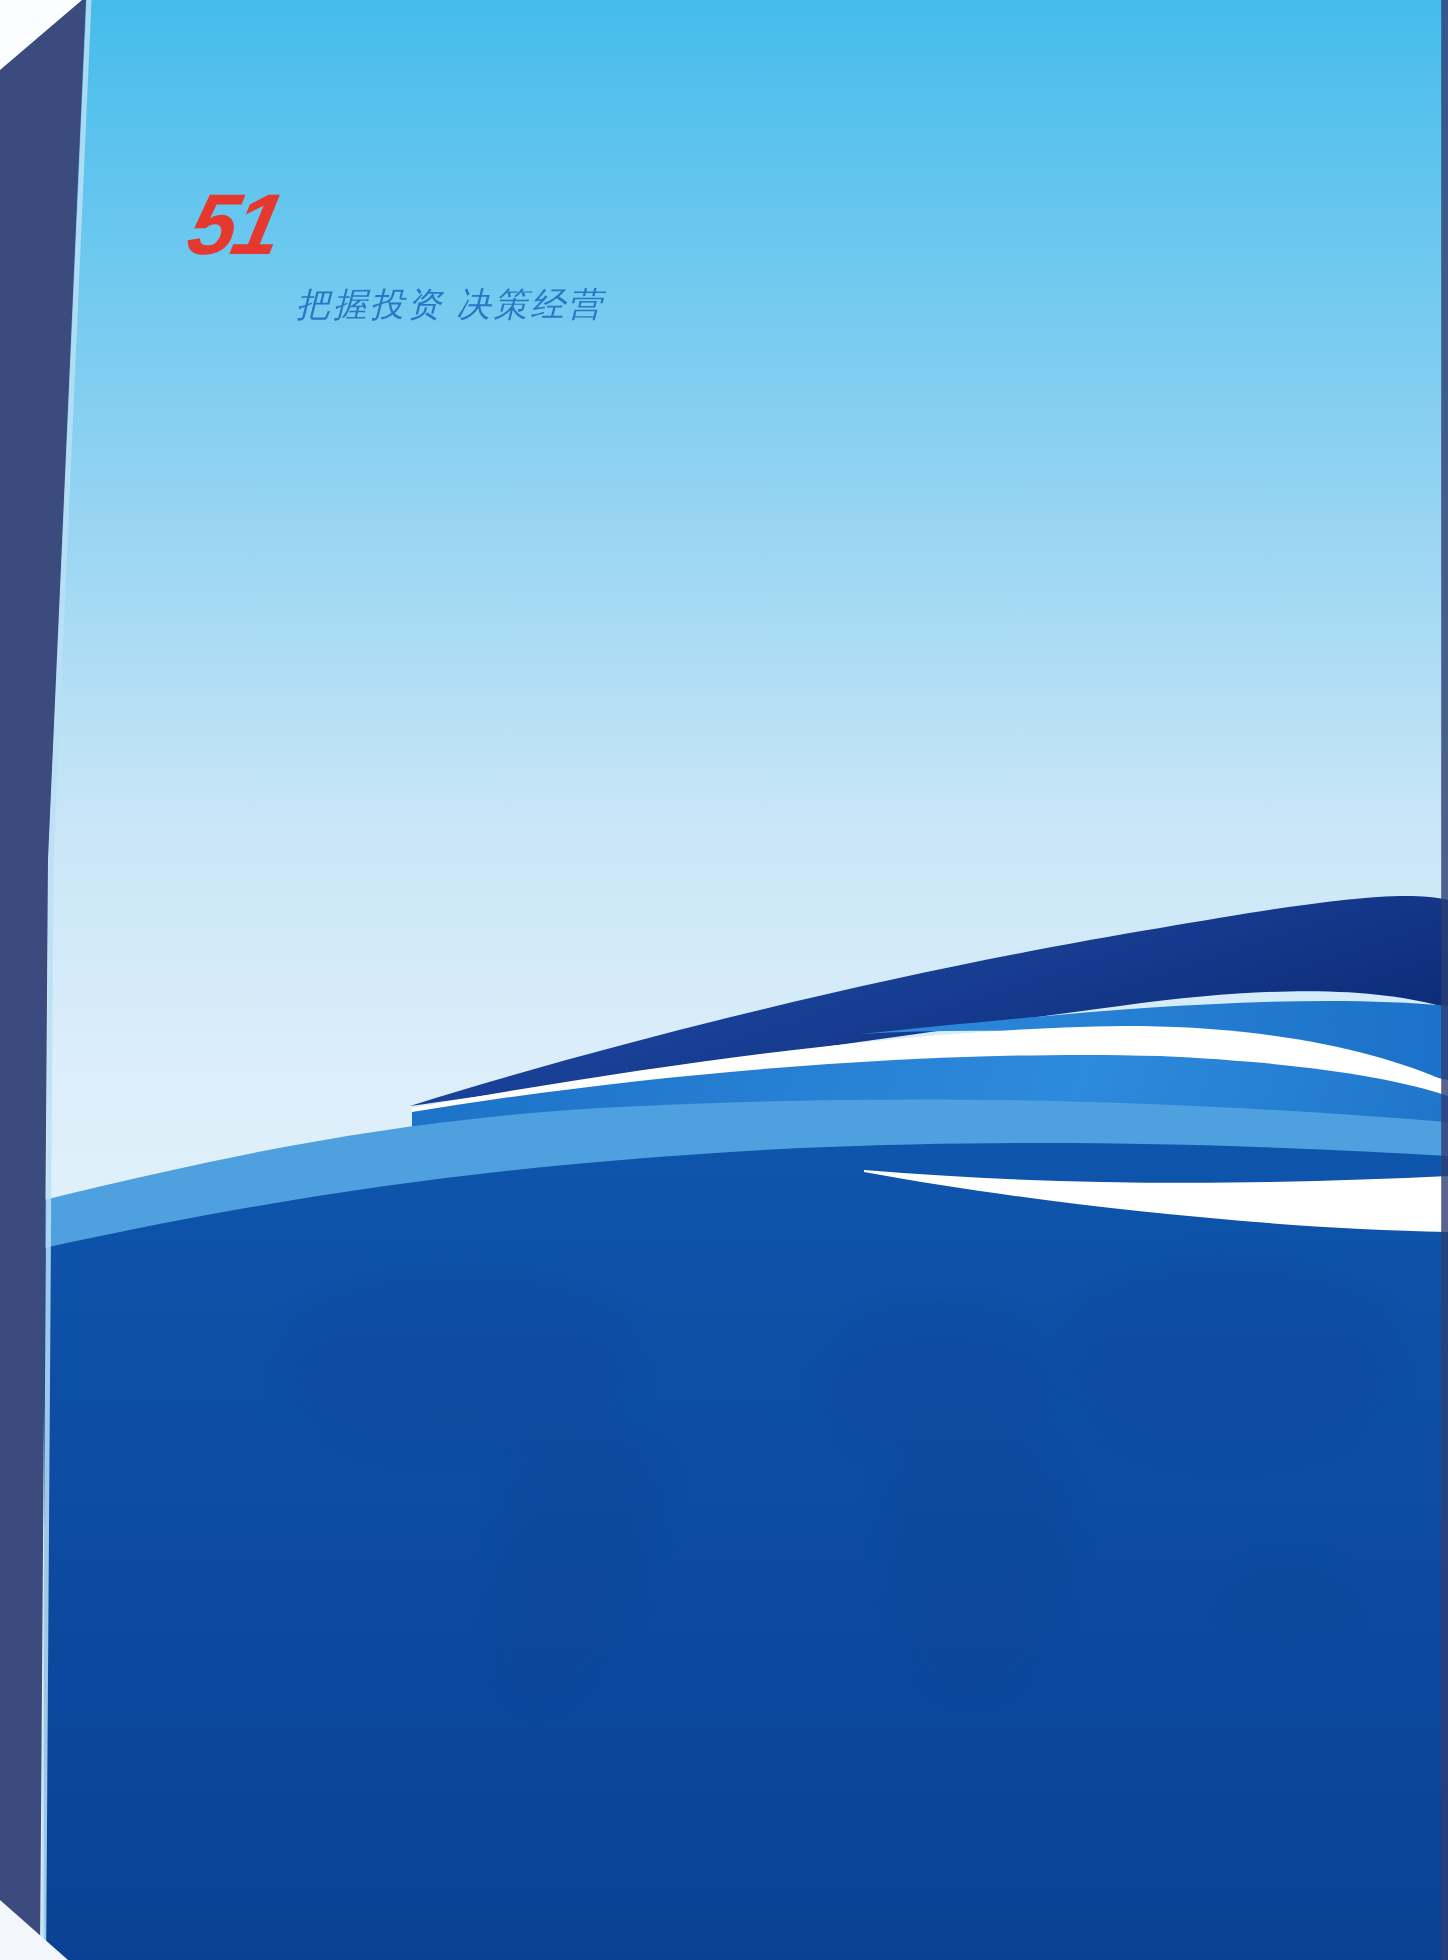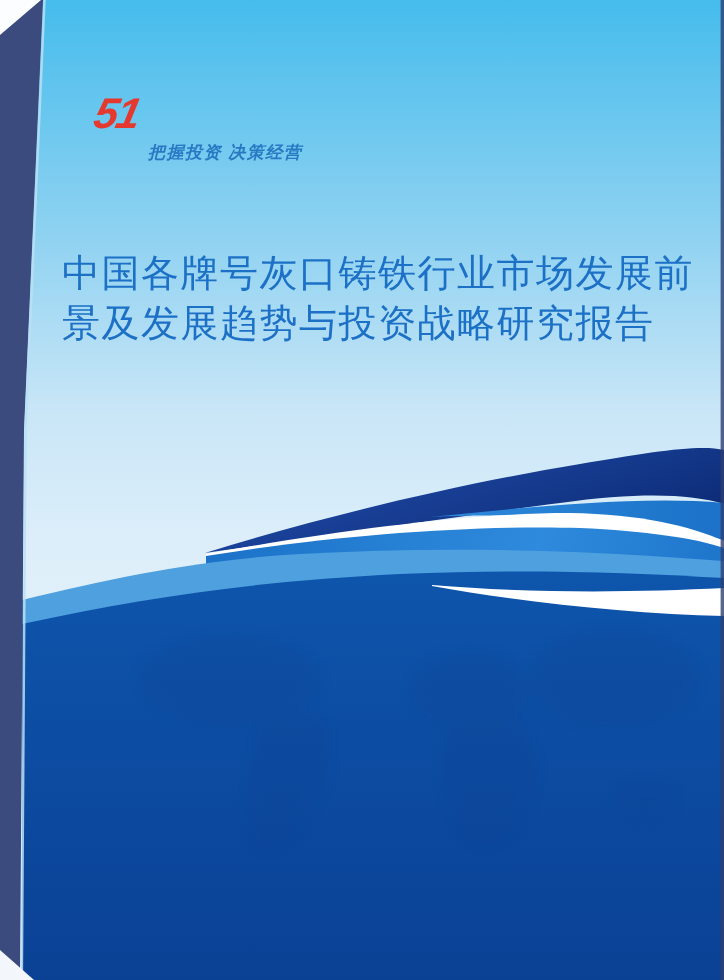--- a/index.html
+++ b/index.html
@@ -45,21 +45,21 @@
   .logo-number{
     color:var(--logo-red);
     display:inline-block;transform:skewX(-12deg);
     font-style:italic;letter-spacing:-2px;margin-right:2px;
   }
   .logo-name{
     color:var(--logo-blue);letter-spacing:-1px;
   }
   .tagline{
     position:absolute;left:148px;top:141px;
-    font-size:17px;font-weight:bold;font-style:italic;
+    font-size:17px;font-weight:normal;font-style:italic;
     color:#2679C2;letter-spacing:1.5px;white-space:nowrap;text-align:center;
   }
 
   
   .title{
     position:absolute;left:62px;top:248px;width:650px;
     color:var(--title-blue);
     font-size:38px;line-height:50px;font-weight:500;
     letter-spacing:1.5px;
   }
@@ -127,18 +127,14 @@
     <polygon class="fold-bottom" points="0,980 34,980 0,950"></polygon>
 
     <rect class="edge-right" x="720.6" y="0" width="3.4" height="980"></rect>
   </svg>
 
   <div class="logo">
     <span class="logo-number">51</span>
   </div>
   <div class="tagline">把握投资 决策经营</div>
 
-  <div class="title">
-    <div>中国各牌号灰口铸铁行业市场发展前</div>
-    <div>景及发展趋势与投资战略研究报告</div>
-  </div>
 
 </div>
 
 </body></html>

